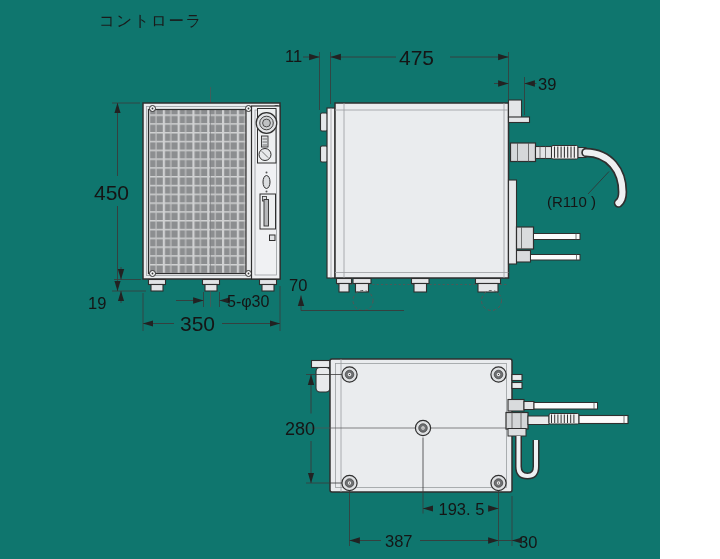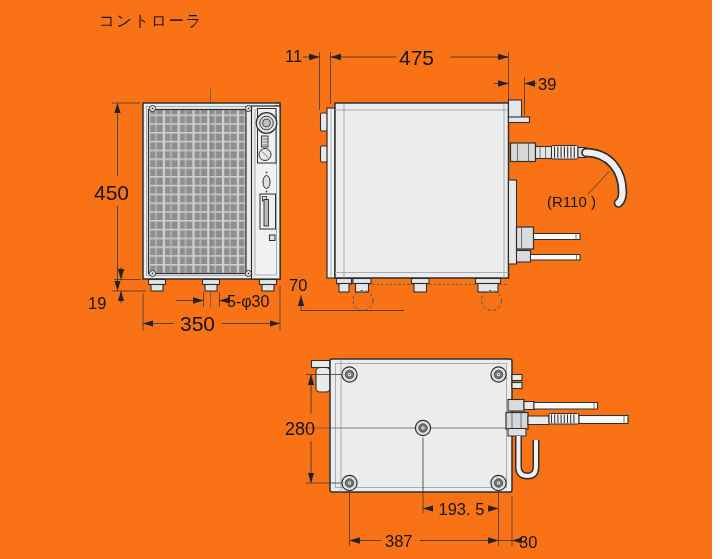--- a/index.html
+++ b/index.html
@@ -1,16 +1,16 @@
 <!DOCTYPE html>
 <html><head>
 <meta charset="utf-8">
 <style>
   html,body { margin:0; padding:0; background:#ffffff; }
-  #canvas { position:relative; width:712px; height:559px; background:#f97316; overflow:hidden;
+  #canvas { position:relative; width:660px; height:559px; background:#0f766e; overflow:hidden;
             font-family:"Liberation Sans", sans-serif; }
   svg text { font-family:"Liberation Sans","DejaVu Sans",sans-serif; fill:#151515; }
   .t21 { font-size:21px; }
   .t18 { font-size:18px; }
   .t17 { font-size:16.5px; }
   .t16 { font-size:16px; }
   .t15 { font-size:15px; }
   .ttl { font-size:15.5px; letter-spacing:1.5px; fill:#1a1a1a; }
   .ext { stroke:#3a3a3a; stroke-width:0.8; fill:none; }
   .dim { stroke:#3a3a3a; stroke-width:0.9; fill:none; }

